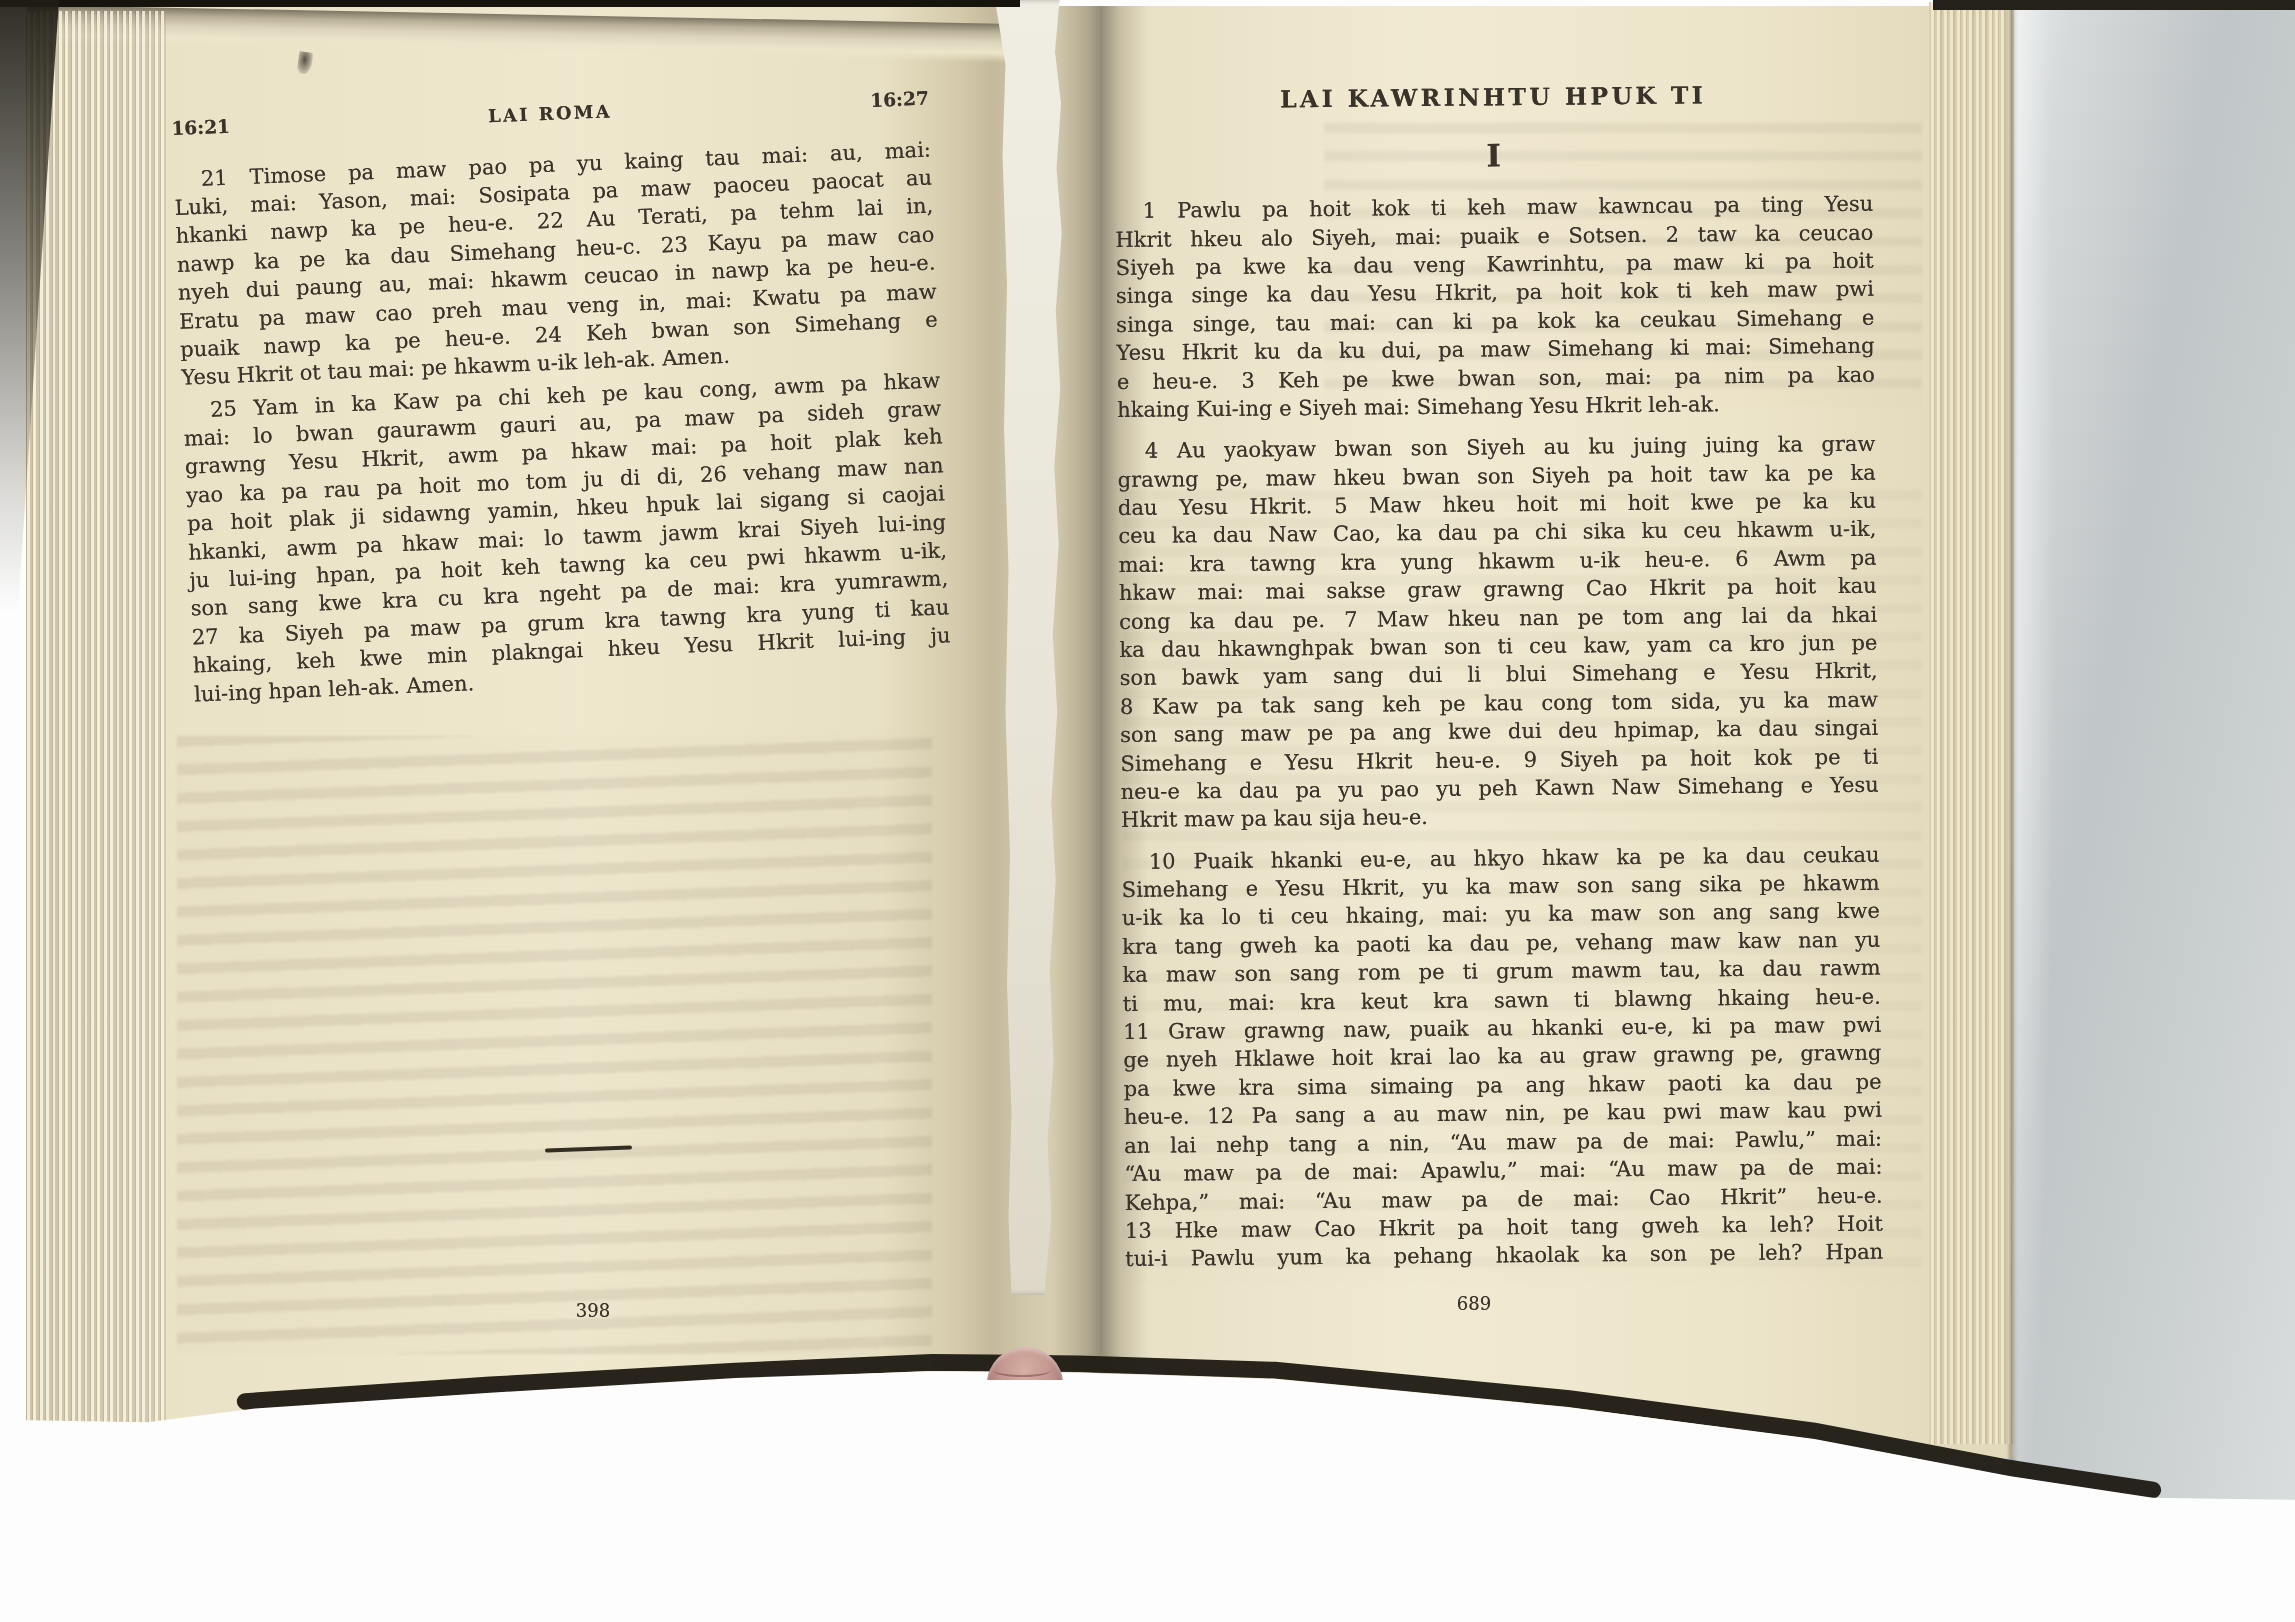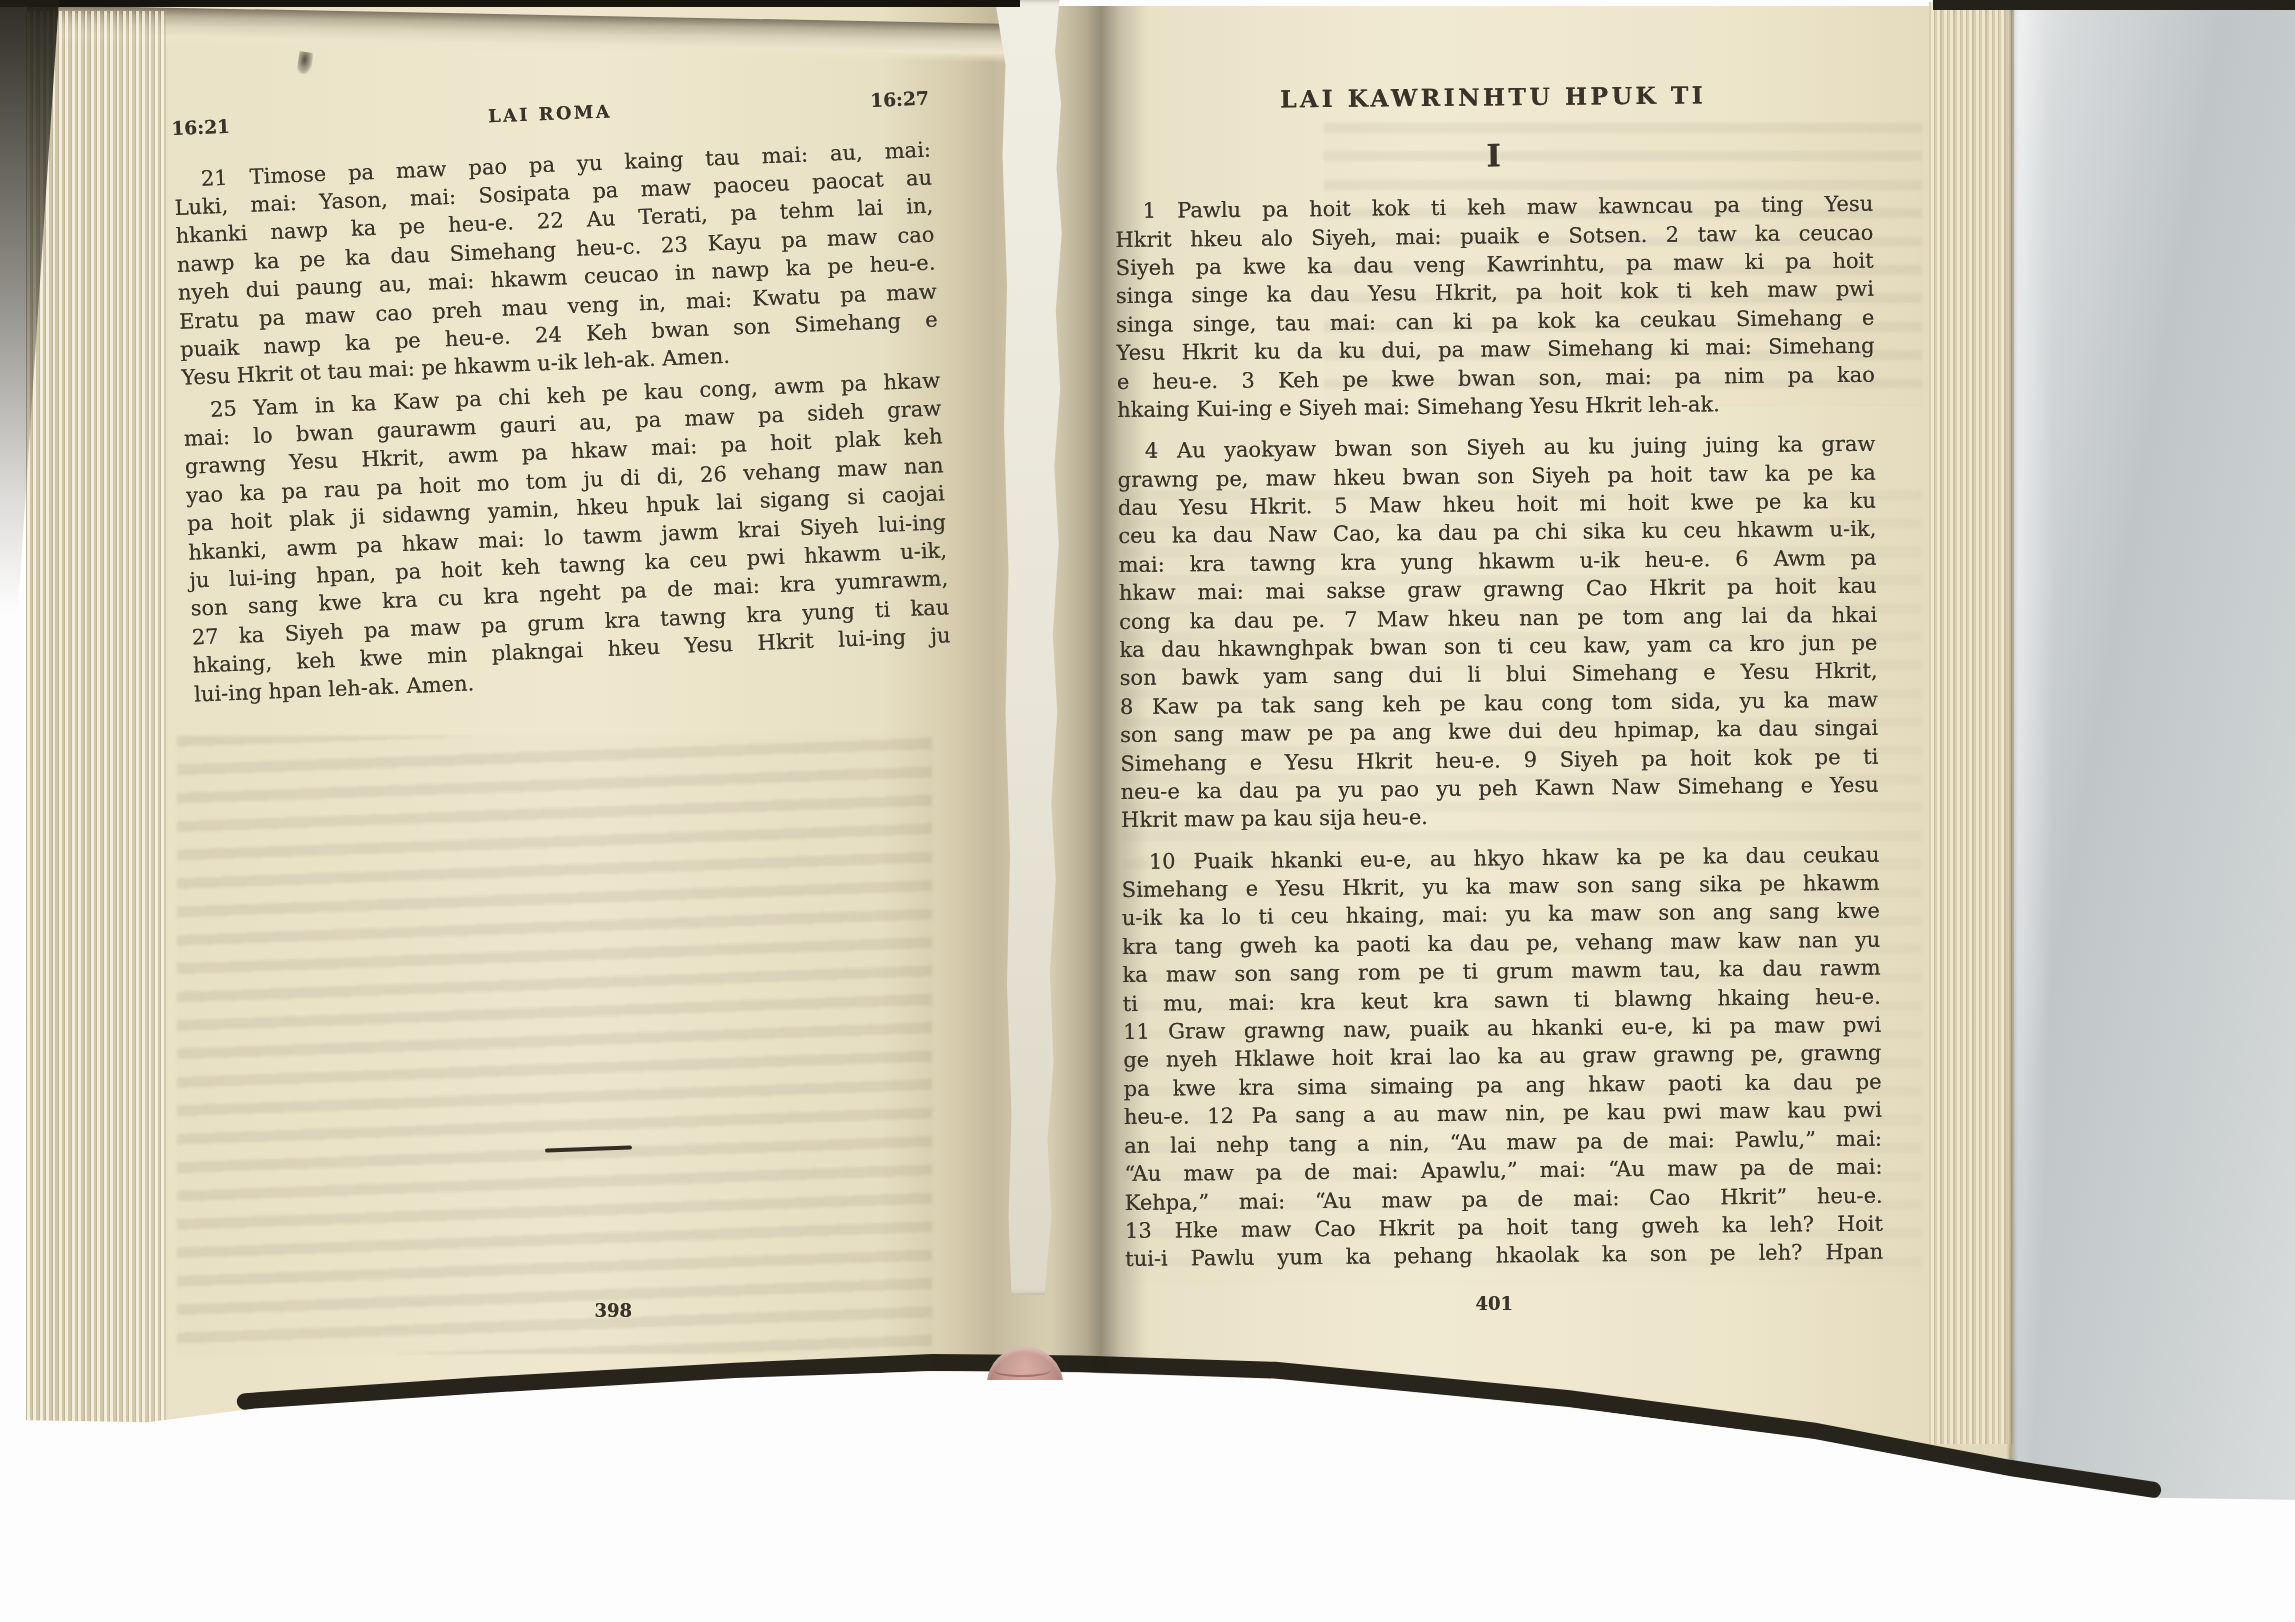--- a/index.html
+++ b/index.html
@@ -57,21 +57,21 @@
   .chapter-num{text-align:center;font-weight:bold;font-size:31px;margin-top:25.5px;}
   .body-block{margin-top:26.5px;}
   .rp-layer .body-block{margin-top:20.6px;}
   .tline{font-size:21px;line-height:28.4px;text-align:justify;text-align-last:justify;}
   .tline.first{text-indent:27.5px;}
   .tline.last{text-align-last:left;}
   .lp-layer .para + .para{margin-top:3.9px;}
   .rp-layer .para + .para{margin-top:12.8px;}
   .divider{position:absolute;left:545px;top:1147px;width:87px;height:4.4px;background:#332d23;
     border-radius:2px;transform:rotate(-2deg);}
-  .page-num{position:absolute;width:78px;text-align:right;font-size:18px;font-weight:bold;
+  .page-num{position:absolute;width:78px;text-align:center;font-size:18px;font-weight:normal;
     color:#3a332a;text-shadow:0 0 0.5px rgba(58,51,42,.7);}
   .pn-left{left:554px;top:1300px;}
   .pn-right{left:1435px;top:1293px;}
   .ink-blot{position:absolute;left:298px;top:52px;width:13.7px;height:21.6px;
     background:radial-gradient(ellipse at 45% 35%,rgba(60,55,45,.85),rgba(60,55,45,.25) 65%,transparent 78%);
     filter:blur(0.5px);transform:rotate(8deg);}
   
   .bottom-svg{position:absolute;left:0;top:1324px;width:2295px;height:298px;}
   .thumb-clip{position:absolute;left:986px;top:1345px;width:78px;height:35px;overflow:hidden;}
   .thumb{position:absolute;left:1px;top:2px;width:76px;height:74px;border-radius:50% 50% 42% 42%;
@@ -182,21 +182,21 @@
           <div class="tline">“Au maw pa de mai: Apawlu,” mai: “Au maw pa de mai:</div>
           <div class="tline">Kehpa,” mai:  “Au maw pa de mai: Cao Hkrit” heu-e.</div>
           <div class="tline">13 Hke maw Cao Hkrit pa hoit tang gweh ka leh?  Hoit</div>
           <div class="tline">tui-i Pawlu yum ka pehang hkaolak ka son pe leh?  Hpan</div>
         </div>
       </div>
   </div>
 
   <div class="divider"></div>
   <div class="page-num pn-left">398</div>
-  <div class="page-num pn-right">401</div>
+  <div class="page-num pn-right">689</div>
   <div class="ink-blot"></div>
 
   <svg class="bottom-svg" viewBox="0 2700 4680 607" preserveAspectRatio="none">
     <path d="M500,2858 L1000,2824 L1500,2796 L1900,2778 L2200,2781 L2600,2794 L3200,2852 L3700,2918 L4100,2994 L4390,3038" fill="none" stroke="#1f1c15" stroke-width="34" stroke-linecap="round" opacity="0.96"></path>
     <path d="M0,2895 L300,2900 L520,2872 L1000,2840 L1500,2810 L1900,2796 L2200,2799 L2600,2812 L3200,2870 L3700,2934 L4100,3010 L4390,3054 L4680,3058 L4680,3307 L0,3307 Z" fill="#fdfdfe"></path>
   </svg>
 
   <div class="thumb-clip">
     <div class="thumb"></div>
     <div class="thumb-crease"></div>

